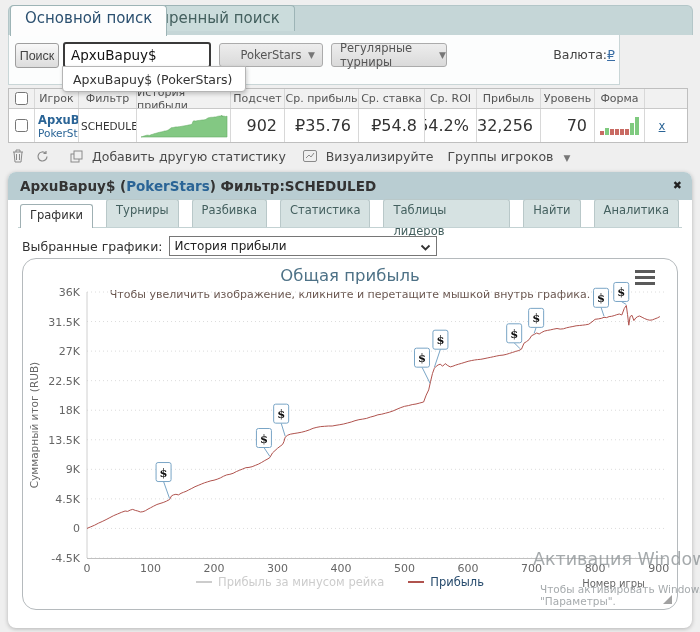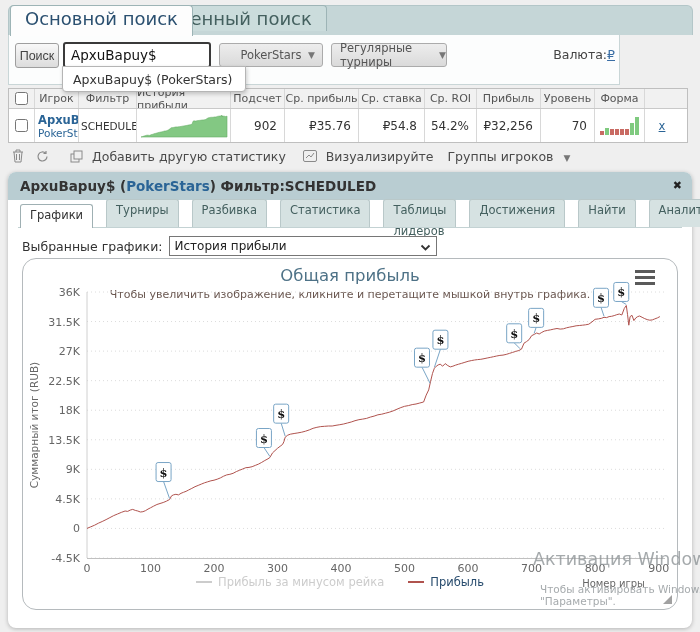--- a/index.html
+++ b/index.html
@@ -3,21 +3,21 @@
 <meta charset="utf-8">
 <style>
   * { box-sizing: border-box; margin: 0; padding: 0; }
   body { font-family: "DejaVu Sans", "Liberation Sans", sans-serif; background:#e8e8e8; }
   #stage { position:relative; width:700px; height:632px; background:#efefef; overflow:hidden; }
 
   
   .tab-strip { position:absolute; left:8px; top:5px; width:685px; height:30px;
     background:#c5d6d7; border-radius:6px 6px 0 0; border:1px solid #b3c6c8; border-bottom:none; }
   .stab { position:absolute; top:5px; height:26px; line-height:25px; padding:0 14px;
-    font-size:18px; border:1px solid #9db4b6; border-bottom:none; border-radius:4px 4px 0 0; cursor:pointer; }
+    font-size:15px; border:1px solid #9db4b6; border-bottom:none; border-radius:4px 4px 0 0; cursor:pointer; }
   .stab.active { left:10px; background:#fdfdfd; color:#2b5070; z-index:3; height:31px; }
   .stab.inactive { left:104px; background:#cbdcdc; color:#44605f; }
   .search-area { position:absolute; left:8px; top:35px; width:612px; height:50px; background:#fcfdfd;
     border:1px solid #c9d6d7; border-top:none; z-index:2;}
   .btn { background:linear-gradient(#f8f8f8,#dcdcdc); border:1px solid #9e9e9e; border-radius:3px;
     color:#444; font-size:12.5px; cursor:pointer; }
   #search-btn { position:absolute; left:6px; top:8px; width:44px; height:25px; }
   #player-input { position:absolute; left:54px; top:7px; width:148px; height:26px; border:2px solid #3a3a3a;
     border-radius:3px; font-size:13.5px; padding:0 6px; font-family:inherit; color:#111; background:#fff;}
   .dd { position:absolute; top:8px; height:24px; background:linear-gradient(#ededed,#dadada);
@@ -34,21 +34,21 @@
     z-index:20; font-size:12.5px; color:#333; line-height:25px; padding-left:10px; cursor:pointer; }
 
   
   #results { position:absolute; left:8px; top:88px; width:680px; background:#fff; border:1px solid #bfbfbf; z-index:1;}
   .trow { display:flex; }
   .thead { background:#f1f1f1; height:19px; }
   .tbody { height:34px; border-top:1px solid #c9c9c9; background:#fff;}
   .cell { border-right:1px solid #d8d8d8; overflow:hidden; display:flex; align-items:center; }
   .cell:last-child{ border-right:none; }
   .thead .cell { justify-content:center; font-size:11px; color:#555; }
-  .num { justify-content:flex-end; padding-right:7px; font-size:12px; color:#333; }
+  .num { justify-content:flex-end; padding-right:7px; font-size:16px; color:#333; }
   .col-0{width:26px; justify-content:center;} .col-1{width:44px;} .col-2{width:58px;} .col-3{width:94px; justify-content:center;}
   .col-4{width:54px;} .col-5{width:74px;} .col-6{width:66px;} .col-7{width:52px;}
   .col-8{width:64px;} .col-9{width:54px;} .col-10{width:50px; justify-content:center;} .col-11{width:34px; justify-content:center;}
   .player-cell { flex-direction:column; align-items:flex-start; justify-content:center; padding-left:3px; }
   .player-cell a { white-space:nowrap; display:block; width:40px; overflow:hidden; color:#2a6496; text-decoration:none; cursor:pointer;}
   .pname { font-weight:bold; font-size:11.5px; }
   .psite { font-size:10.5px; }
   .filter-cell { font-size:10.5px; color:#333; white-space:nowrap; padding-left:2px;}
   .xlink { color:#2a6496; font-size:11.5px; text-decoration:underline; cursor:pointer; }
 
@@ -216,21 +216,20 @@
     <div id="panel-head">
       <span>ApxuBapuy$ (</span><a>PokerStars</a><span>) Фильтр:SCHEDULED</span>
       <span id="panel-close">✖</span>
     </div>
     <div id="ptabs">
         <div class="ptab active">Графики</div>
         <div class="ptab">Турниры</div>
         <div class="ptab">Разбивка</div>
         <div class="ptab">Статистика</div>
         <div class="ptab">Таблицы лидеров</div>
-        <div class="ptab">Достижения</div>
         <div class="ptab">Найти</div>
         <div class="ptab">Аналитика</div>
       </div>
     <div id="select-row">
       <span>Выбранные графики:</span>
       <div id="chart-select">
         <span>История прибыли</span>
         <svg width="11" height="11" viewBox="0 0 11 11">
             <path d="M1.5 3.5l4 4 4-4" stroke="#333" stroke-width="1.8" fill="none"></path>
           </svg>

